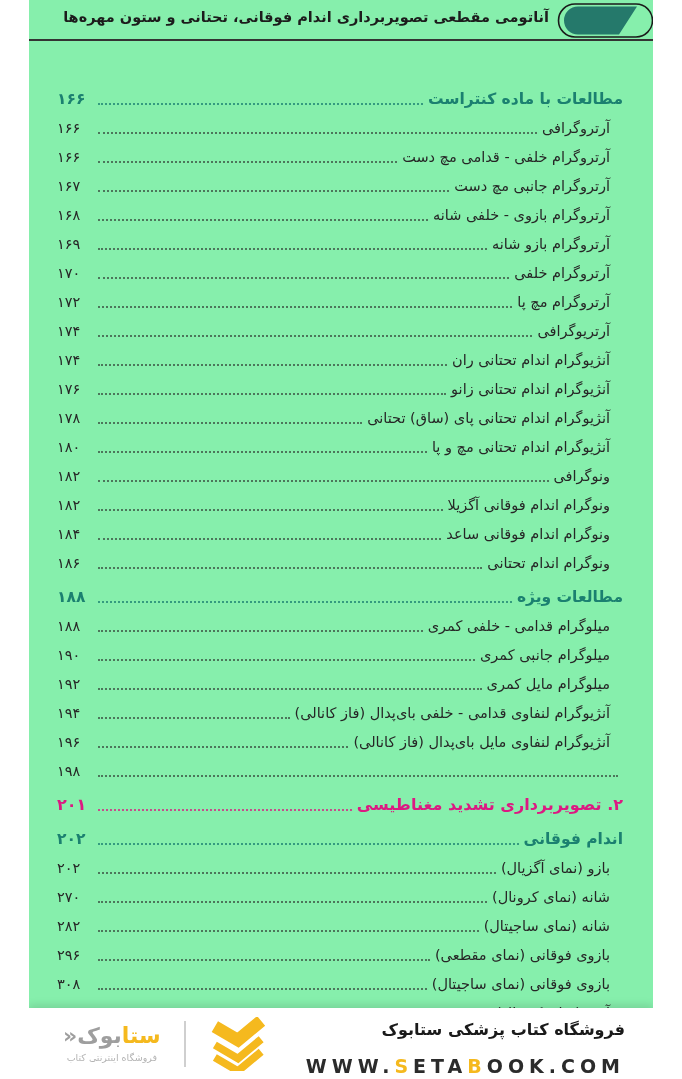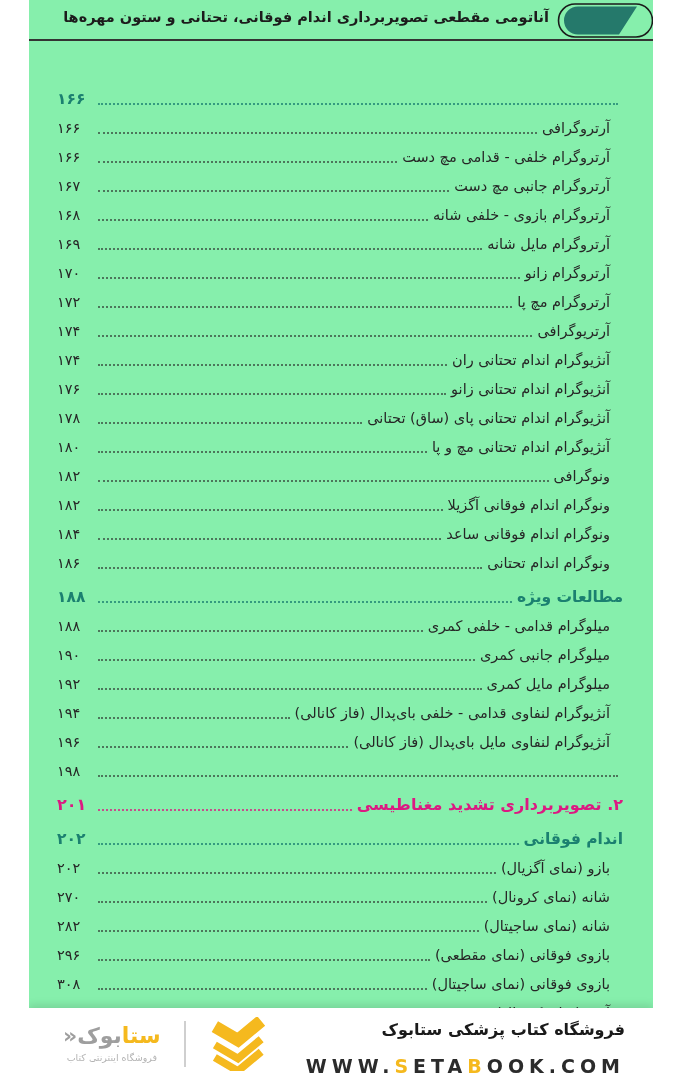--- a/index.html
+++ b/index.html
@@ -59,20 +59,21 @@
     <div class="header-title">آناتومی مقطعی تصویربرداری اندام فوقانی، تحتانی و ستون مهره‌ها</div>
     <svg class="ribbon" width="98" height="38" viewBox="0 0 98 38">
       <rect x="1.5" y="2" width="94" height="33" rx="16.5" fill="none" stroke="#1a1a1a" stroke-width="1.6"></rect>
       <path d="M21 4.5 A14 14 0 0 0 21 32.5 L62 32.5 L80 4.5 Z" fill="#25796B"></path>
     </svg>
     <div class="header-rule"></div>
   </div>
 
   <div class="toc">
       <div class="toc-row section" style="color: rgb(27, 128, 112);">
+        <span class="label">مطالعات با ماده کنتراست</span>
         <span class="dots"></span>
         <span class="page-num">۱۶۶</span>
       </div>
       <div class="toc-row item">
         <span class="label">آرتروگرافی</span>
         <span class="dots"></span>
         <span class="page-num">۱۶۶</span>
       </div>
       <div class="toc-row item">
         <span class="label">آرتروگرام خلفی - قدامی مچ دست</span>
@@ -83,26 +84,26 @@
         <span class="label">آرتروگرام جانبی مچ دست</span>
         <span class="dots"></span>
         <span class="page-num">۱۶۷</span>
       </div>
       <div class="toc-row item">
         <span class="label">آرتروگرام بازوی - خلفی شانه</span>
         <span class="dots"></span>
         <span class="page-num">۱۶۸</span>
       </div>
       <div class="toc-row item">
-        <span class="label">آرتروگرام مایل شانه</span>
+        <span class="label">آرتروگرام بازو شانه</span>
         <span class="dots"></span>
         <span class="page-num">۱۶۹</span>
       </div>
       <div class="toc-row item">
-        <span class="label">آرتروگرام زانو</span>
+        <span class="label">آرتروگرام خلفی</span>
         <span class="dots"></span>
         <span class="page-num">۱۷۰</span>
       </div>
       <div class="toc-row item">
         <span class="label">آرتروگرام مچ پا</span>
         <span class="dots"></span>
         <span class="page-num">۱۷۲</span>
       </div>
       <div class="toc-row item">
         <span class="label">آرتریوگرافی</span>

